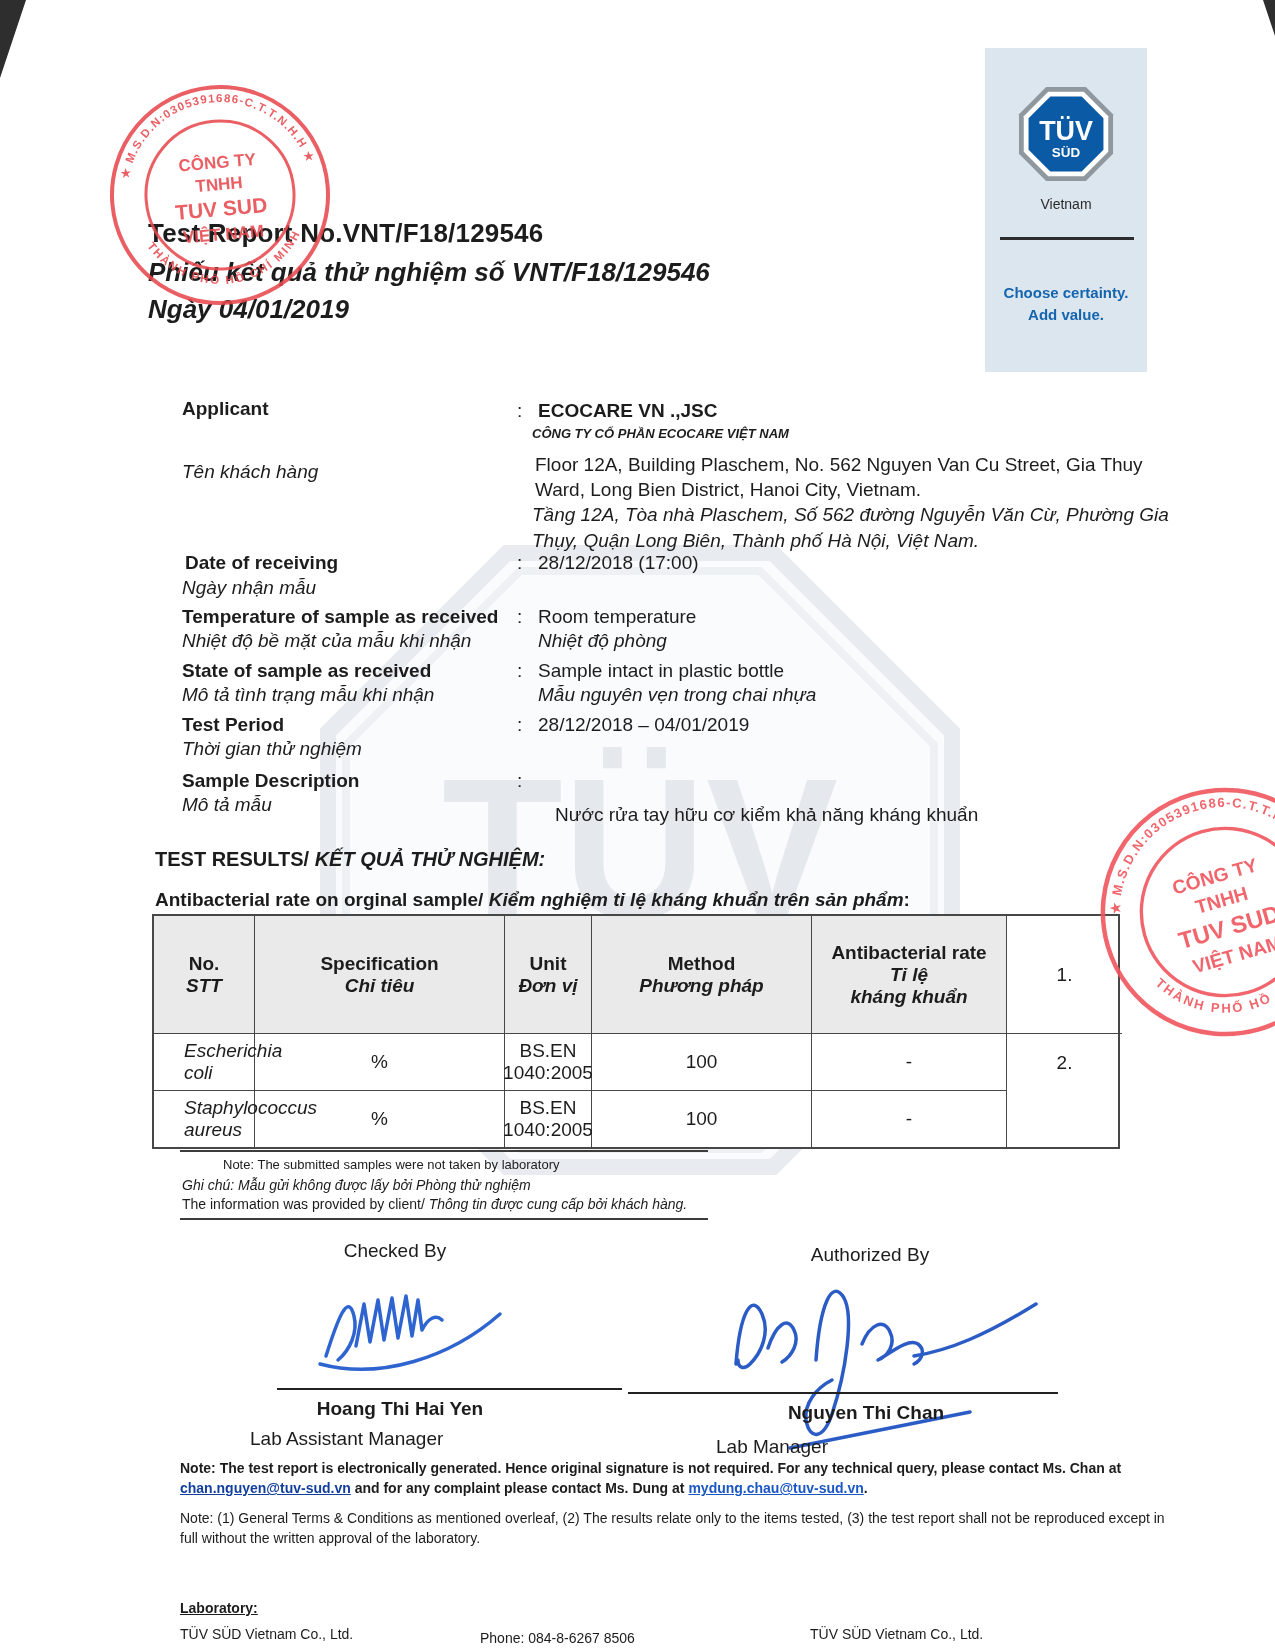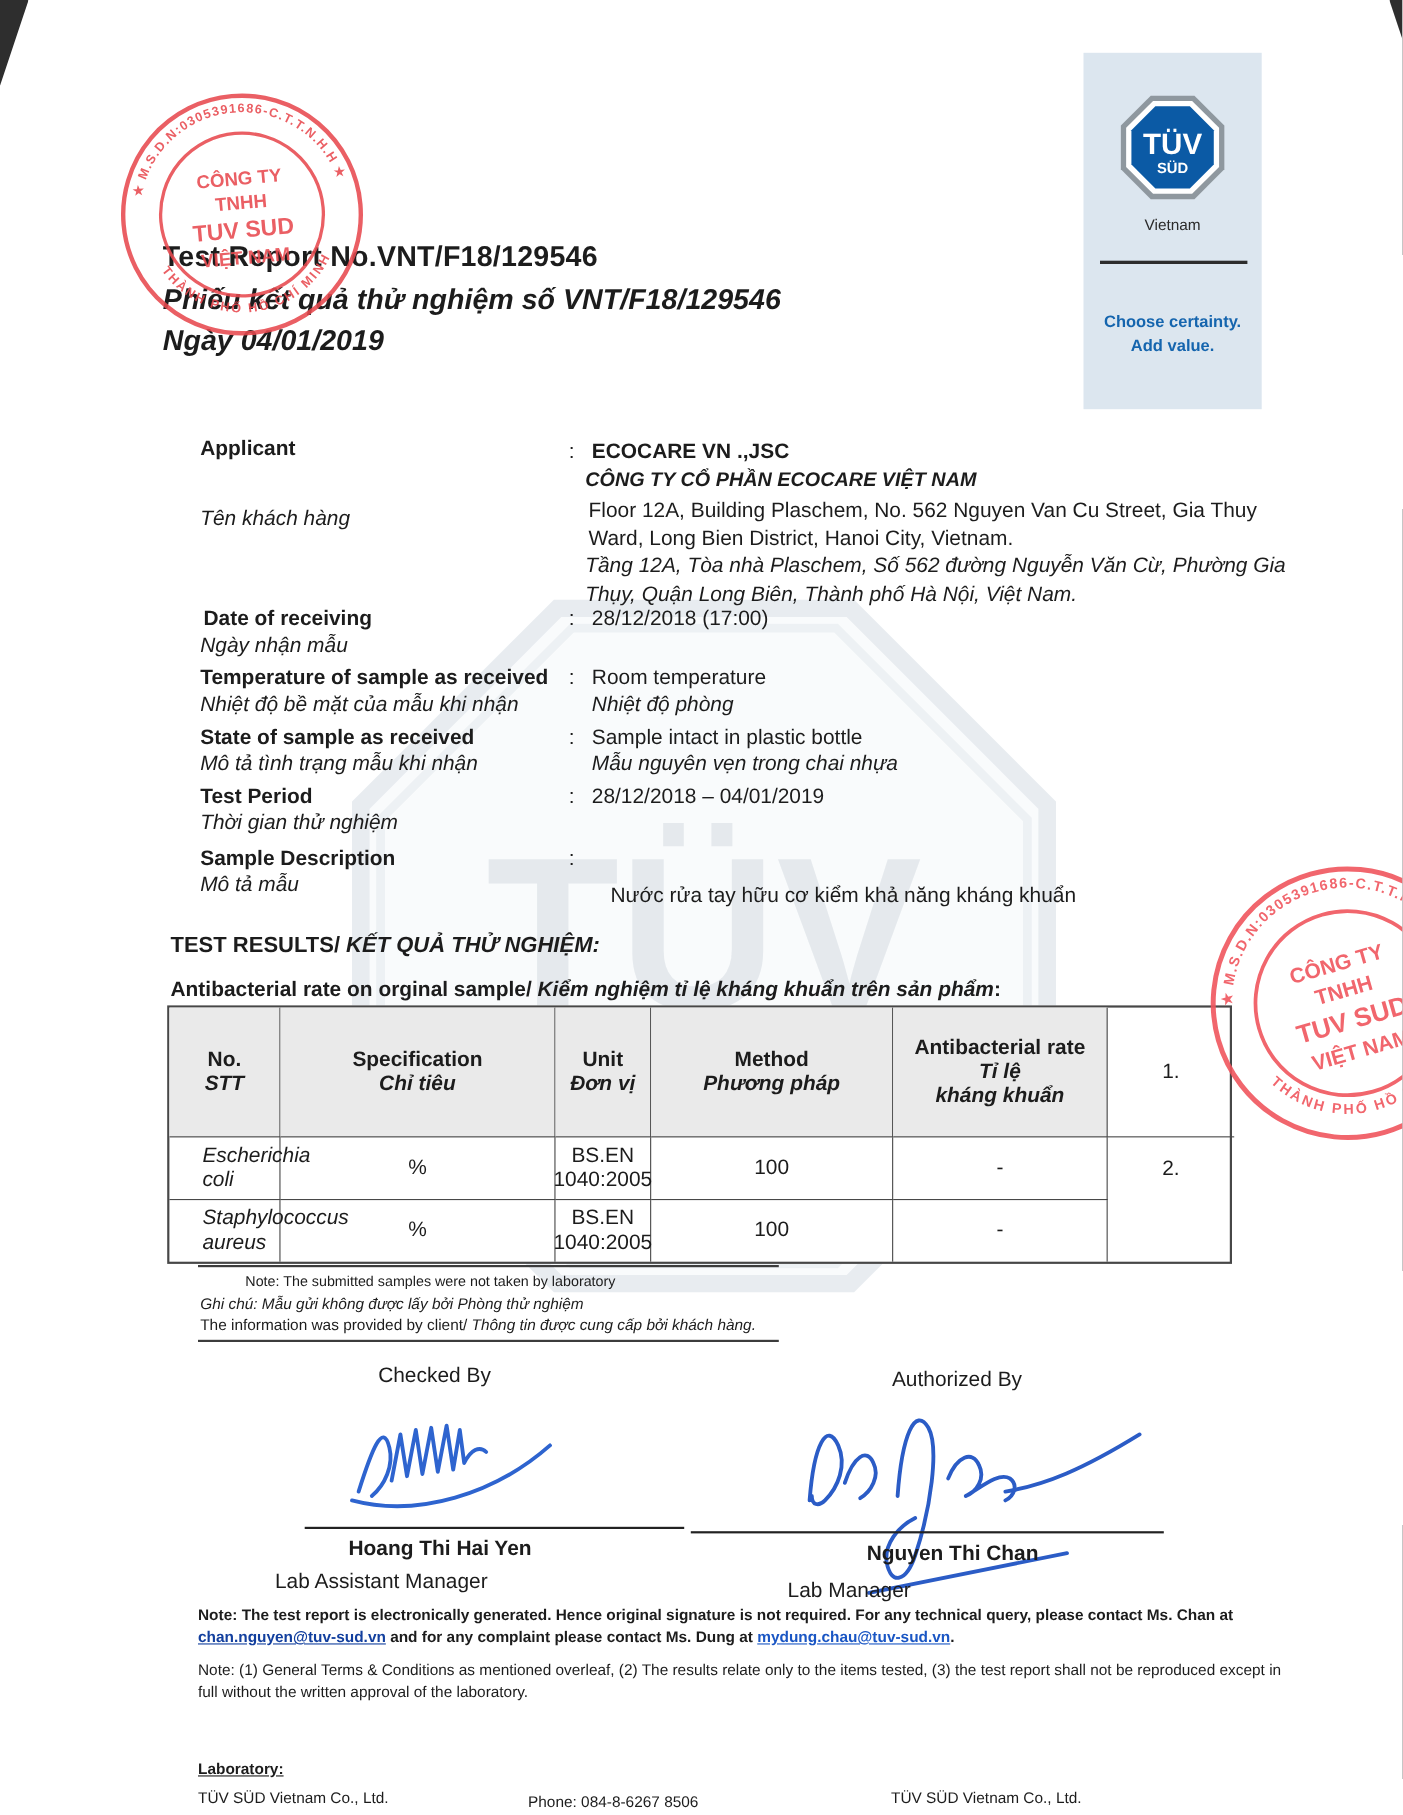--- a/index.html
+++ b/index.html
@@ -11,21 +11,21 @@
   }
   .abs { position:absolute; }
   
   .t-en { font-size:26px; font-weight:bold; letter-spacing:0.2px; }
   .t-vn { font-size:26px; font-weight:bold; font-style:italic; }
   
   .lbl  { font-size:19px; font-weight:bold;text-align:right; }
   .lblvn{ font-size:19px; font-style:italic; }
   .val  { font-size:19px; }
   .valb { font-size:19px; font-weight:bold; }
-  .valbi{ font-size:18px; font-weight:bold; font-style:italic; }
+  .valbi{ font-size:13px; font-weight:bold; font-style:italic; }
   .vali { font-size:19px; font-style:italic; }
   .sep  { font-size:19px; }
   
   .sec-title { font-size:20px; font-weight:bold; }
   .sec-title .vn { font-style:italic;text-align:center; }
   .sub-title { font-size:19px; font-weight:bold; }
   .sub-title .vn { font-style:italic; }
   
   .tbl {
     display:grid;

